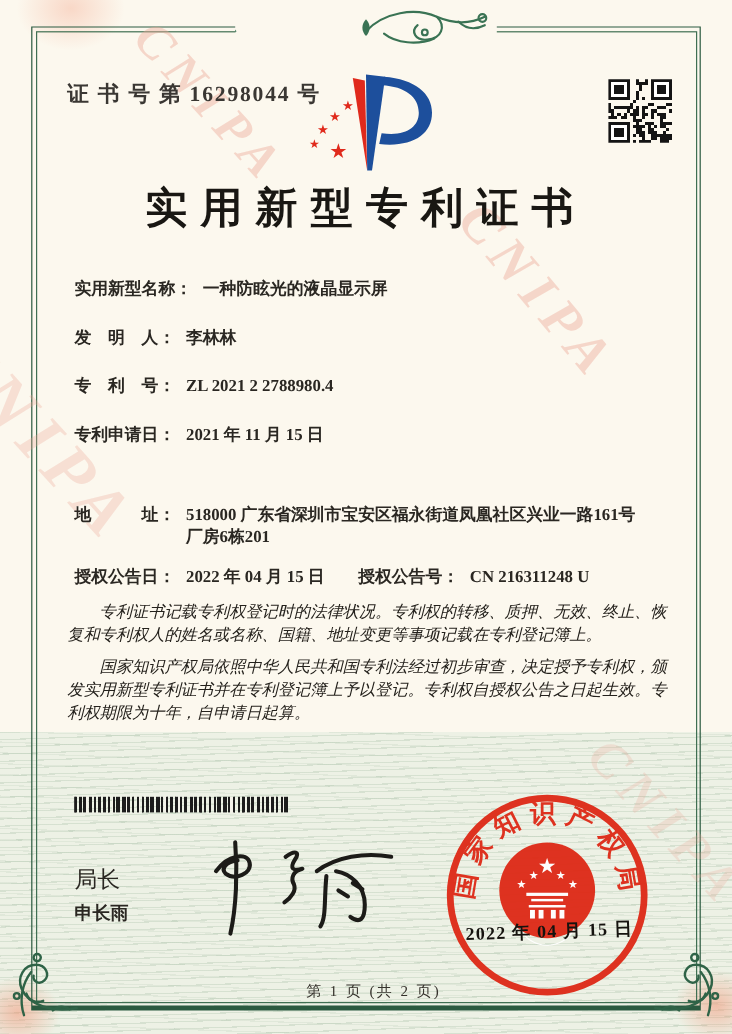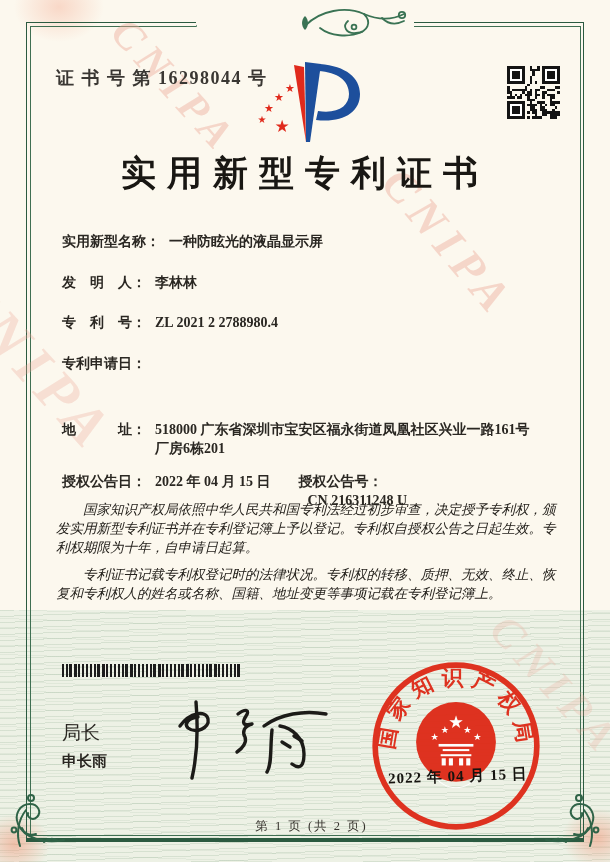--- a/index.html
+++ b/index.html
@@ -53,21 +53,21 @@
     position:absolute;left:0;right:0;top:150px;text-align:center;
     font-size:35px;font-weight:bold;letter-spacing:11px;color:#191713;z-index:2;
   }
   
   .field{position:absolute;left:62px;display:flex;font-size:14px;font-weight:bold;line-height:19px;z-index:2;}
   .field .lbl{white-space:pre;}
   .field .val{margin-left:9px;}
   .f1{top:232px;align-items:center;} .f2{top:273px;} .f3{top:313px;} .f4{top:354px;} .f5{top:395px;}
   .f6{top:420px;} .f6 .val{width:380px;word-break:break-all;}
   .f7{top:472px;}
-  .f7 .pair2{margin-left:28px;display:flex;flex-direction:column;}
+  .f7 .pair2{margin-left:28px;display:flex;}
   
   .legal{position:absolute;left:56px;top:500px;width:506px;z-index:2;
     font-size:13.5px;line-height:19px;font-style:italic;color:#24211c;}
   .legal p{margin:0 0 8px 0;text-indent:2em;}
   
   .barcode{
     position:absolute;left:62px;top:664px;width:178px;height:13px;z-index:2;
     background-image:
       repeating-linear-gradient(90deg,#1c1c1c 0 2px,transparent 2px 4px),
       repeating-linear-gradient(90deg,#1c1c1c 0 1px,transparent 1px 7px),
@@ -304,37 +304,38 @@
   <div class="field f2">
     <span class="lbl">发　明　人：</span>
     <span class="val">李林林</span>
   </div>
   <div class="field f3">
     <span class="lbl">专　利　号：</span>
     <span class="val">ZL 2021 2 2788980.4</span>
   </div>
   <div class="field f4">
     <span class="lbl">专利申请日：</span>
+    <span class="val">2021 年 11 月 15 日</span>
   </div>
   <div class="field f6">
     <span class="lbl">地　　　址：</span>
     <span class="val">518000 广东省深圳市宝安区福永街道凤凰社区兴业一路161号厂房6栋201</span>
   </div>
   <div class="field f7">
     <span class="lbl">授权公告日：</span>
     <span class="val">2022 年 04 月 15 日</span>
     <span class="pair2">
       <span class="lbl">授权公告号：</span>
       <span class="val">CN 216311248 U</span>
     </span>
   </div>
 
   <div class="legal">
+    <p>专利证书记载专利权登记时的法律状况。专利权的转移、质押、无效、终止、恢复和专利权人的姓名或名称、国籍、地址变更等事项记载在专利登记簿上。</p>
     <p>国家知识产权局依照中华人民共和国专利法经过初步审查，决定授予专利权，颁发实用新型专利证书并在专利登记簿上予以登记。专利权自授权公告之日起生效。专利权期限为十年，自申请日起算。</p>
-    <p>专利证书记载专利权登记时的法律状况。专利权的转移、质押、无效、终止、恢复和专利权人的姓名或名称、国籍、地址变更等事项记载在专利登记簿上。</p>
   </div>
 
   <div class="barcode"></div>
 
   <div class="officer-title">局长</div>
   <div class="officer-name">申长雨</div>
   <div class="signature">
     <svg width="184" height="102" viewBox="0 0 184 102" fill="none" stroke="#1c1b18" stroke-width="3.4" stroke-linecap="round" stroke-linejoin="round">
       <path d="M12 40 C22 26 38 24 40 33 C42 42 28 48 20 42 C16 38 20 32 30 31"></path>
       <path d="M28 16 C30 40 29 70 24 92"></path>

